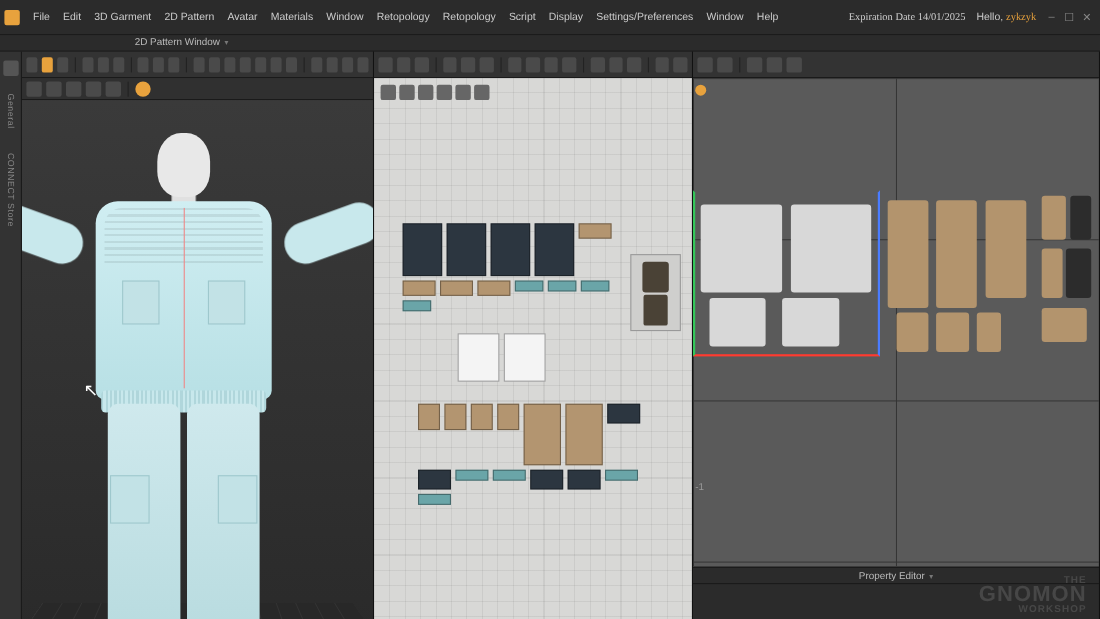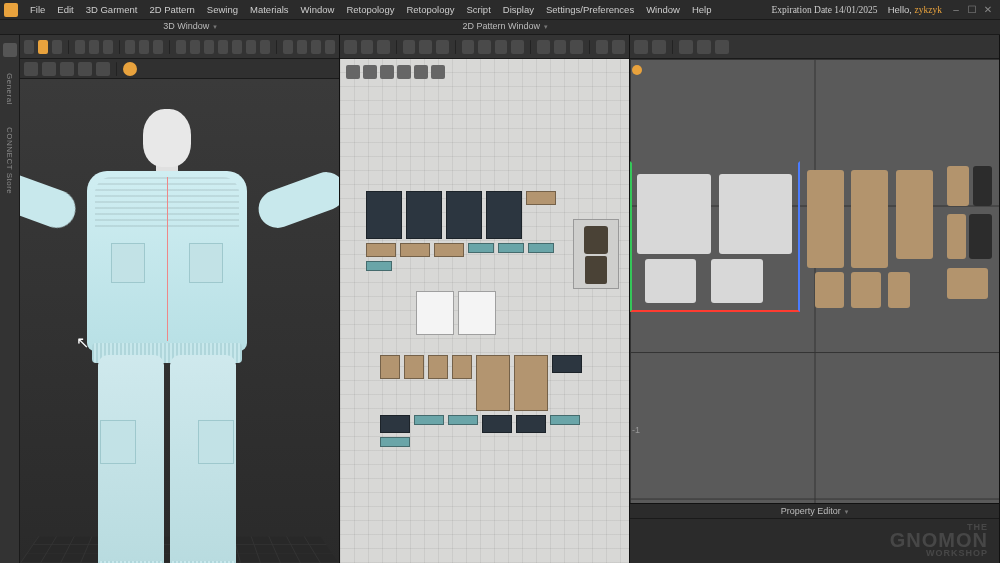--- a/index.html
+++ b/index.html
@@ -1,17 +1,17 @@
 <!DOCTYPE html>
 <html><head>
 <meta charset="utf-8">
 <style>
 * { margin: 0; padding: 0; box-sizing: border-box; font-family: "Segoe UI", Arial, sans-serif; }
 body { width: 1000px; height: 563px; background: #2b2b2b; color: #ccc; font-size: 10px; overflow: hidden; position: relative; }
-.menubar { height: 20px; background: #2b2b2b; display: flex; align-items: center; padding: 0 4px; border-bottom: 1px solid #1a1a1a; }
+.menubar { height: 32px; background: #2b2b2b; display: flex; align-items: center; padding: 0 4px; border-bottom: 1px solid #1a1a1a; }
 .logo { width: 14px; height: 14px; background: #e8a23d; border-radius: 2px; margin-right: 6px; }
 .menu-item { padding: 0 6px; color: #ccc; cursor: pointer; font-size: 9.5px; }
 .menubar-spacer { flex: 1; }
 .expiration { color: #ccc; font-size: 9.5px; margin-right: 10px; font-family: Liberation Serif, serif; }
 .hello { color: #ccc; font-size: 9.5px; margin-right: 6px; }
 .hello .user { color: #e8a23d; font-family: Liberation Serif, serif; }
 .win-btn { width: 12px; height: 12px; margin: 0 2px; color: #888; display: flex; align-items: center; justify-content: center; cursor: pointer; font-size: 10px; }
 .panelsbar { height: 15px; background: #2b2b2b; display: flex; border-bottom: 1px solid #1a1a1a; }
 .panel-title { flex: 0 0 auto; text-align: center; color: #bbb; font-size: 9px; padding-top: 1px; position: relative; }
 .panel-title.p1 { width: 340px; }
@@ -92,42 +92,41 @@
 </head>
 <body>
 
 <div class="menubar">
   <div class="logo"></div>
   <div id="menu-items" style="display: flex;">
       <div class="menu-item">File</div>
       <div class="menu-item">Edit</div>
       <div class="menu-item">3D Garment</div>
       <div class="menu-item">2D Pattern</div>
-      <div class="menu-item">Sewing</div>
+      <div class="menu-item">Avatar</div>
       <div class="menu-item">Materials</div>
       <div class="menu-item">Window</div>
       <div class="menu-item">Retopology</div>
       <div class="menu-item">Retopology</div>
       <div class="menu-item">Script</div>
       <div class="menu-item">Display</div>
       <div class="menu-item">Settings/Preferences</div>
       <div class="menu-item">Window</div>
       <div class="menu-item">Help</div>
     </div>
   <div class="menubar-spacer"></div>
   <div class="expiration">Expiration Date 14/01/2025</div>
   <div class="hello"><span>Hello, </span><span class="user">zykzyk</span></div>
   <div class="win-btn">–</div>
   <div class="win-btn">☐</div>
   <div class="win-btn">✕</div>
 </div>
 
 <div class="panelsbar">
   <div style="width:20px"></div>
-  <div class="panel-title p1">3D Window</div>
   <div class="panel-title p2">2D Pattern Window</div>
 </div>
 
 <div class="workspace">
   <div class="sidebar-left">
     <div class="side-btn"></div>
     <div class="side-text">General</div>
     <div class="side-text" style="margin-top:16px">CONNECT Store</div>
   </div>
 

